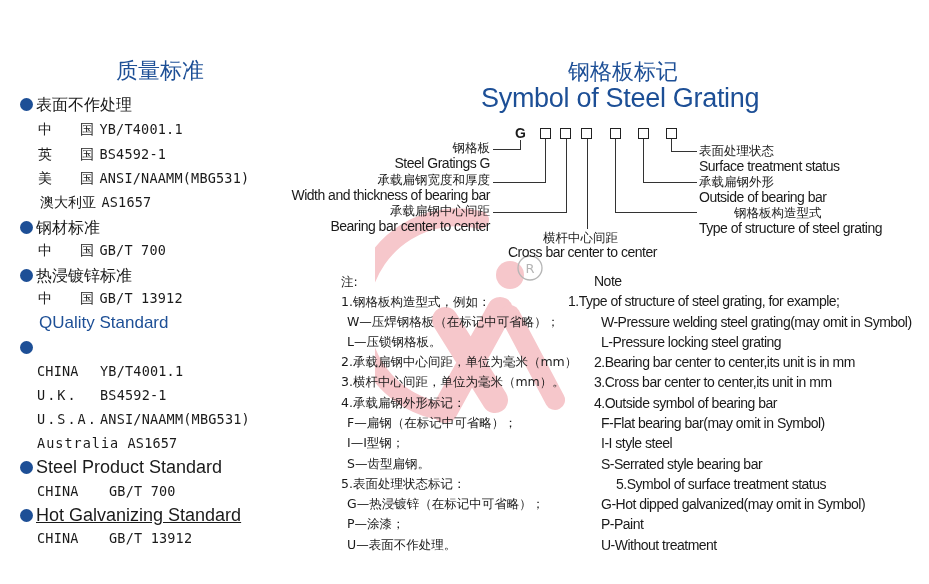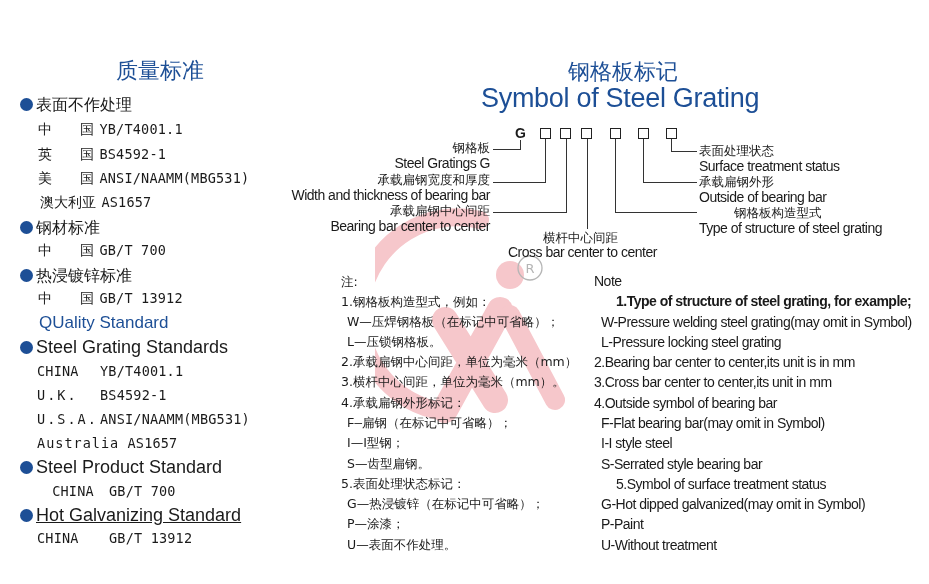--- a/index.html
+++ b/index.html
@@ -45,28 +45,28 @@
 <div class="abs cn-row" style="left:40px; top:194px;"><span class="c1">澳大利亚</span> <span class="mono">AS1657</span></div>
 
 <div class="abs cn-head" style="left:20px; top:218px;"><span class="bullet"></span><span>钢材标准</span></div>
 <div class="abs cn-row" style="left:38px; top:242px;"><span class="c1">中　　国</span> <span class="mono">GB/T 700</span></div>
 
 <div class="abs cn-head" style="left:20px; top:266px;"><span class="bullet"></span><span>热浸镀锌标准</span></div>
 <div class="abs cn-row" style="left:38px; top:290px;"><span class="c1">中　　国</span> <span class="mono">GB/T 13912</span></div>
 
 <div class="abs blue" style="left:39px; top:313px; font-family:'Liberation Sans',sans-serif; font-size:17px;">QUality Standard</div>
 
-<div class="abs en-head" style="left:20px; top:337px;"><span class="bullet"></span><span>Steel Grating Standards</span></div>
+<div class="abs en-head" style="left:20px; top:337px;"><span class="bullet"></span></div>
 <div class="abs mono" style="left:37px; top:363px;"><span style="display:inline-block;width:63px">CHINA</span><span>YB/T4001.1</span></div>
 <div class="abs mono" style="left:37px; top:387px;"><span style="display:inline-block;width:63px;letter-spacing:2px">U.K.</span><span>BS4592-1</span></div>
 <div class="abs mono" style="left:37px; top:411px;"><span style="display:inline-block;width:63px;letter-spacing:2px">U.S.A.</span><span>ANSI/NAAMM(MBG531)</span></div>
 <div class="abs mono" style="left:37px; top:435px;"><span style="letter-spacing:1px">Australia</span> <span>AS1657</span></div>
 
 <div class="abs en-head" style="left:20px; top:457px;"><span class="bullet"></span><span>Steel Product Standard</span></div>
-<div class="abs mono" style="left:37px; top:483px;text-align:center;"><span style="display:inline-block;width:72px">CHINA</span><span>GB/T 700</span></div>
+<div class="abs mono" style="left:37px; top:483px;"><span style="display:inline-block;width:72px">CHINA</span><span>GB/T 700</span></div>
 
 <div class="abs en-head" style="left:20px; top:505px;text-decoration:underline;"><span class="bullet"></span><span>Hot Galvanizing Standard</span></div>
 <div class="abs mono" style="left:37px; top:530px;"><span style="display:inline-block;width:72px">CHINA</span><span>GB/T 13912</span></div>
 
 <div class="abs title-cn blue" style="left:568px; top:57px;">钢格板标记</div>
 <div class="abs title-en blue" style="left:481px; top:83px;">Symbol of Steel Grating</div>
 
 <div>
   <div class="abs diag" style="left:515px; top:125px; font-weight:bold;">G</div>
   <div class="box" style="left:540px; top:128px;"></div>
@@ -115,32 +115,32 @@
 </div>
 
 <div>
   <div class="abs note" style="left:341px; top:274px;">注:</div>
   <div class="abs note" style="left:341px; top:294px;">1.钢格板构造型式，例如：</div>
   <div class="abs note" style="left:347px; top:314px;"> W—压焊钢格板（在标记中可省略）；</div>
   <div class="abs note" style="left:347px; top:334px;"> L—压锁钢格板。</div>
   <div class="abs note" style="left:341px; top:354px;">2.承载扁钢中心间距，单位为毫米（mm）</div>
   <div class="abs note" style="left:341px; top:374px;">3.横杆中心间距，单位为毫米（mm）。</div>
   <div class="abs note" style="left:341px; top:395px;">4.承载扁钢外形标记：</div>
-  <div class="abs note" style="left:347px; top:415px;font-family:Liberation Mono, monospace;"> F—扁钢（在标记中可省略）；</div>
+  <div class="abs note" style="left:347px; top:415px;"> F—扁钢（在标记中可省略）；</div>
   <div class="abs note" style="left:347px; top:435px;"> I—I型钢；</div>
   <div class="abs note" style="left:347px; top:456px;"> S—齿型扁钢。</div>
   <div class="abs note" style="left:341px; top:476px;">5.表面处理状态标记：</div>
   <div class="abs note" style="left:347px; top:496px;"> G—热浸镀锌（在标记中可省略）；</div>
   <div class="abs note" style="left:347px; top:516px;"> P—涂漆；</div>
   <div class="abs note" style="left:347px; top:537px;"> U—表面不作处理。</div>
 </div>
 
 <div>
   <div class="abs note-en" style="left:594px; top:273px;">Note</div>
-  <div class="abs note-en" style="left:616px; top:293px;font-weight:bold;">1.Type of structure of steel grating, for example;</div>
+  <div class="abs note-en" style="left:568px; top:293px;">1.Type of structure of steel grating, for example;</div>
   <div class="abs note-en" style="left:601px; top:314px;"> W-Pressure welding steel grating(may omit in Symbol)</div>
   <div class="abs note-en" style="left:601px; top:334px;"> L-Pressure locking steel grating</div>
   <div class="abs note-en" style="left:594px; top:354px;">2.Bearing bar center to center,its unit is in mm</div>
   <div class="abs note-en" style="left:594px; top:374px;">3.Cross bar center to center,its unit in mm</div>
   <div class="abs note-en" style="left:594px; top:395px;">4.Outside symbol of bearing bar</div>
   <div class="abs note-en" style="left:601px; top:415px;"> F-Flat bearing bar(may omit in Symbol)</div>
   <div class="abs note-en" style="left:601px; top:435px;"> I-I style steel</div>
   <div class="abs note-en" style="left:601px; top:456px;"> S-Serrated style bearing bar</div>
   <div class="abs note-en" style="left:616px; top:476px;">5.Symbol of surface treatment status</div>
   <div class="abs note-en" style="left:601px; top:496px;"> G-Hot dipped galvanized(may omit in Symbol)</div>

